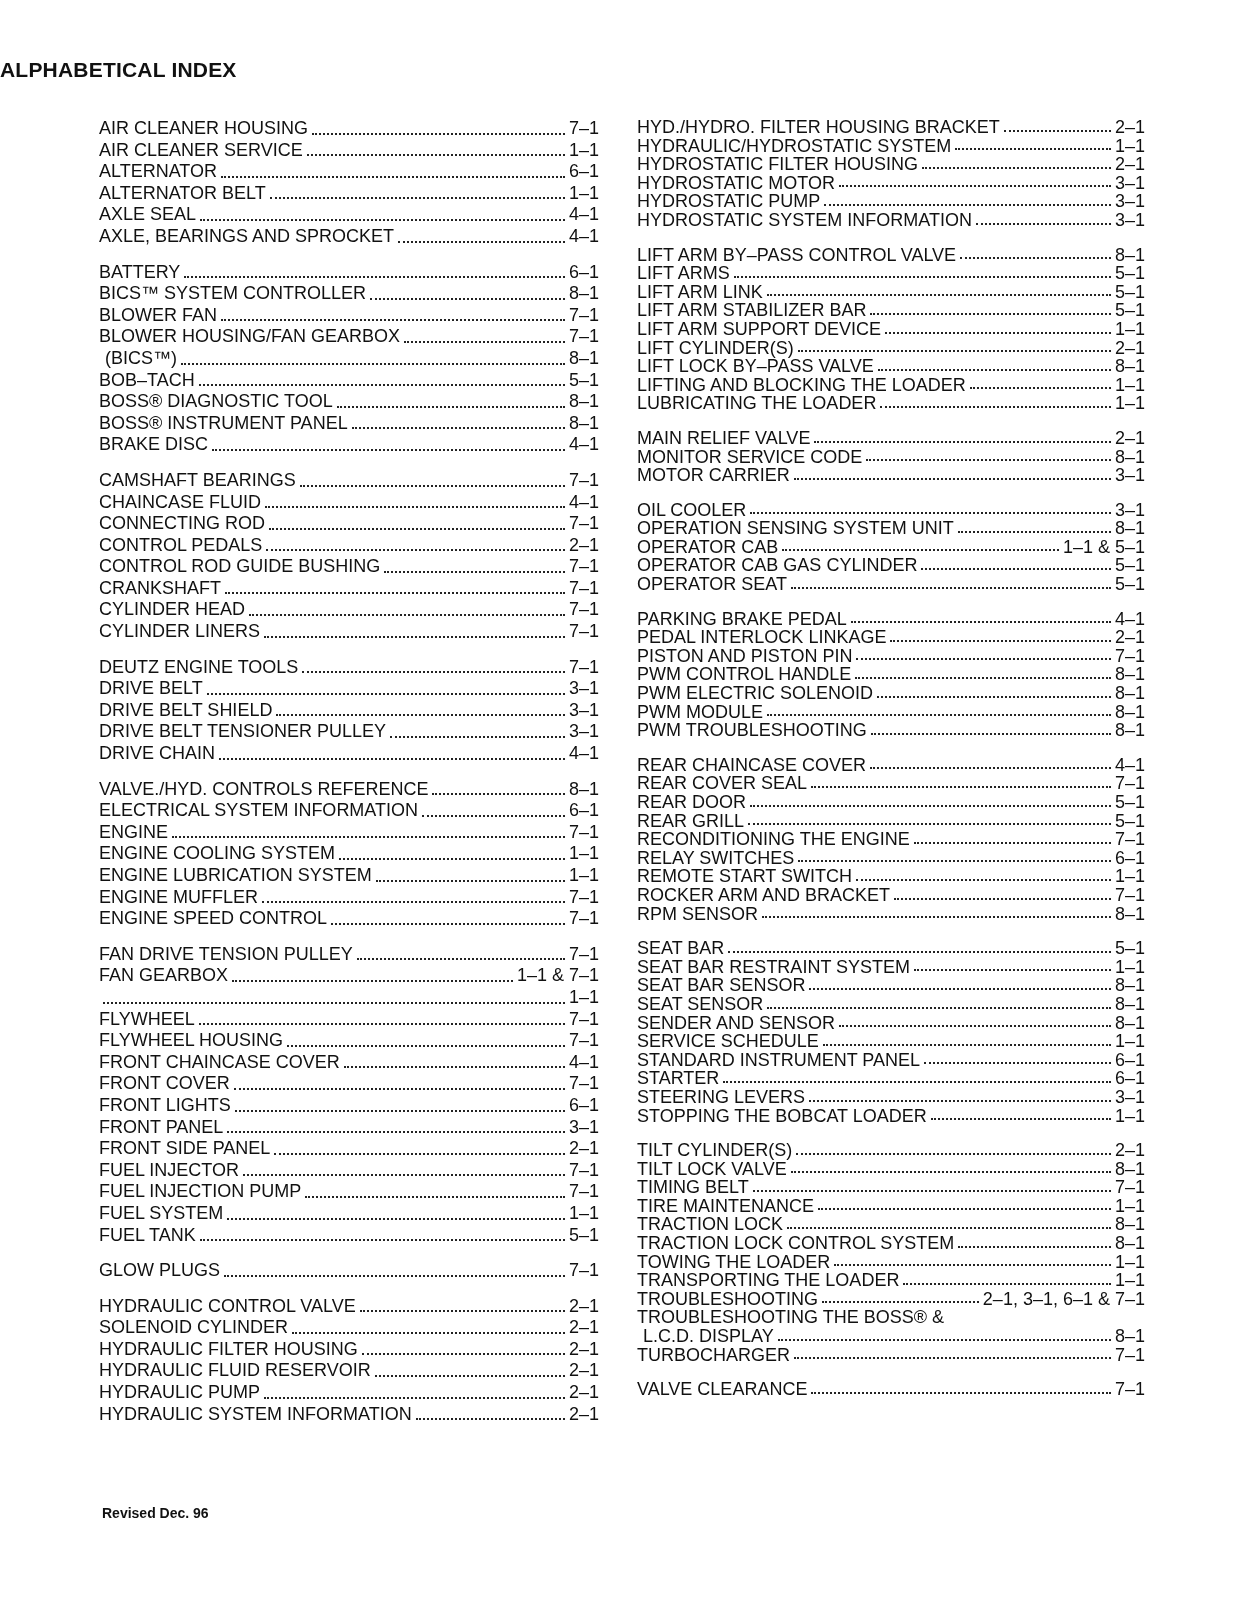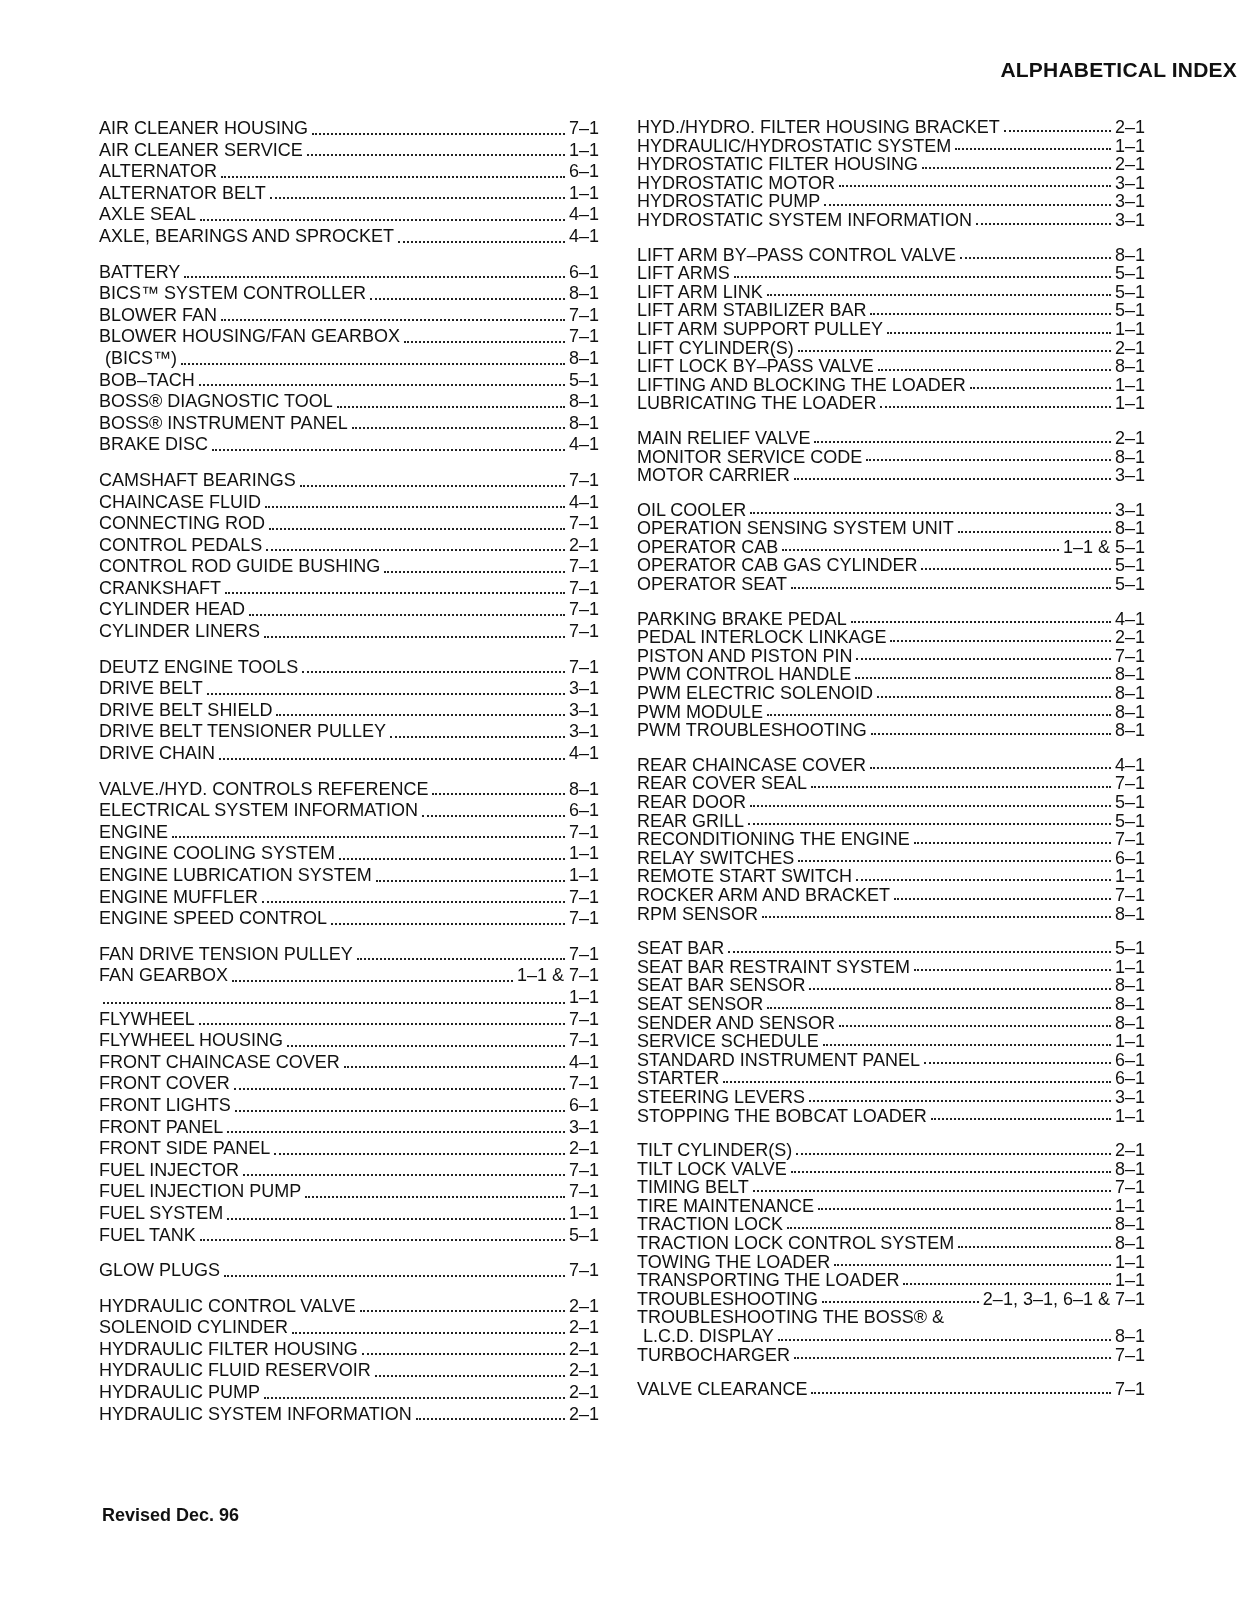--- a/index.html
+++ b/index.html
@@ -1,21 +1,21 @@
 <!DOCTYPE html>
 <html><head>
 <meta charset="utf-8">
 <style>
   html, body { margin: 0; padding: 0; background: #ffffff; }
   body {
     width: 1237px; height: 1600px; position: relative; overflow: hidden;
     font-family: "Liberation Sans", sans-serif; color: #111111;
   }
   .title {
-    position: absolute; top: 58px; left: 0; width: 1237px; text-align: right;
+    position: absolute; top: 58px; left: 0; width: 1237px; text-align: left;
     font-weight: bold; font-size: 21px; letter-spacing: 0.2px;
   }
   .col {
     position: absolute; top: 118px; width: 500px;
   }
   .col.left { left: 99px; text-align: right; }
   .col.right { left: 637px; width: 508px; }
   .group { margin-bottom: 14px; }
   .col.right .group { margin-bottom: 16px; }
   .entry {
@@ -25,21 +25,21 @@
   .col.right .entry { line-height: 18.6px; font-size: 18px; }
   .entry .label { flex: 0 0 auto; }
   .entry .dots {
     flex: 1 1 auto; overflow: hidden; margin: 0 4px;
     border-bottom: 2px dotted #222; height: 0; align-self: flex-end;
     margin-bottom: 5px; min-width: 20px;
   }
   .entry .page { flex: 0 0 auto; }
   .entry.indent .label { padding-left: 6px; }
   .footer {
-    position: absolute; top: 1505px; left: 102px; font-weight: bold; font-size: 18px;
+    position: absolute; top: 1505px; left: 102px; font-weight: bold; font-size: 14px;
   }
 </style>
 </head>
 <body>
 
 <div class="title">ALPHABETICAL INDEX</div>
 
 <div class="col left" id="col-left">
     <div class="group">
       <div class="entry">
@@ -385,21 +385,21 @@
         <span class="label">LIFT ARM LINK</span>
         <span class="dots"></span>
         <span class="page">5–1</span>
       </div>
       <div class="entry">
         <span class="label">LIFT ARM STABILIZER BAR</span>
         <span class="dots"></span>
         <span class="page">5–1</span>
       </div>
       <div class="entry">
-        <span class="label">LIFT ARM SUPPORT PULLEY</span>
+        <span class="label">LIFT ARM SUPPORT DEVICE</span>
         <span class="dots"></span>
         <span class="page">1–1</span>
       </div>
       <div class="entry">
         <span class="label">LIFT CYLINDER(S)</span>
         <span class="dots"></span>
         <span class="page">2–1</span>
       </div>
       <div class="entry">
         <span class="label">LIFT LOCK BY–PASS VALVE</span>

